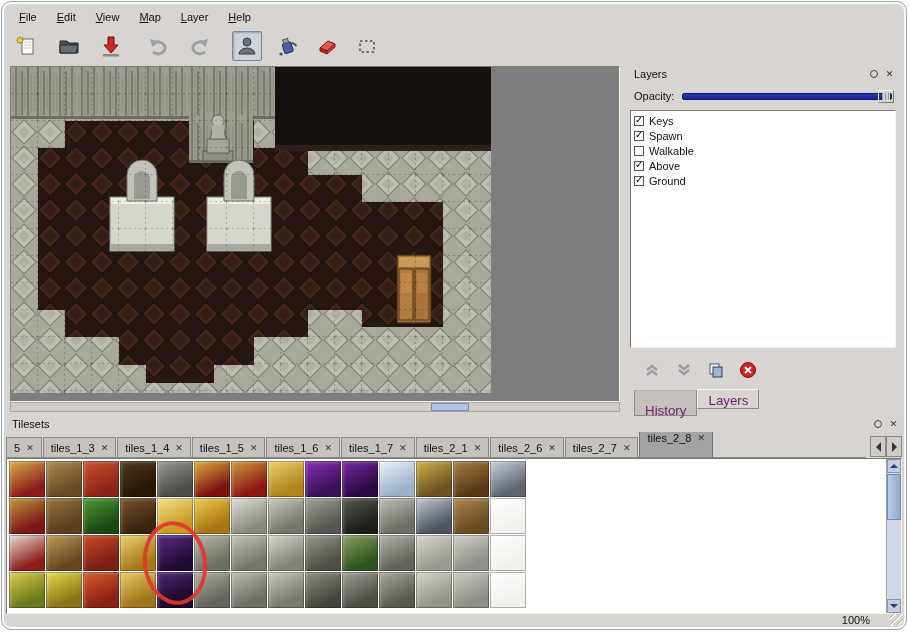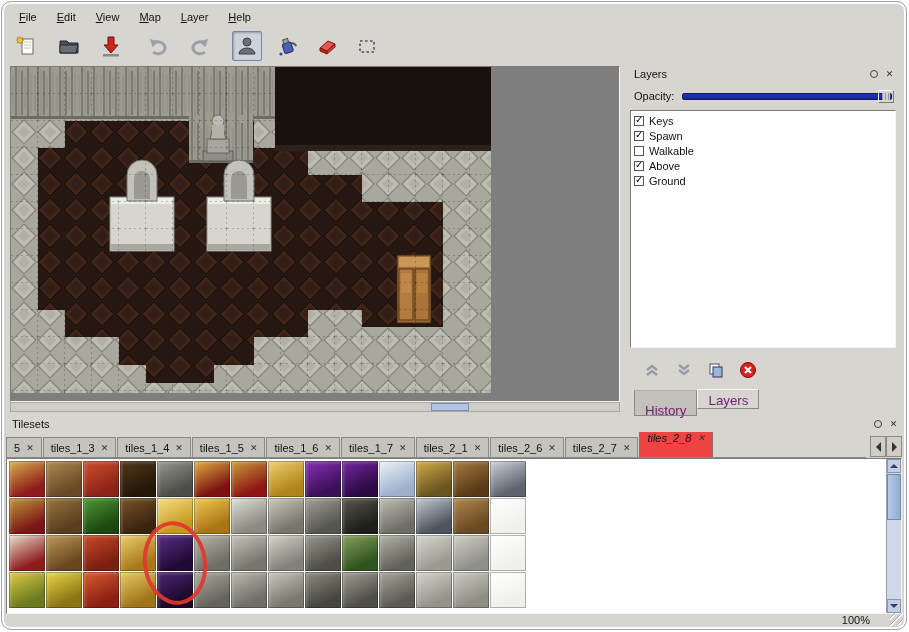--- a/index.html
+++ b/index.html
@@ -53,21 +53,21 @@
   .lbtn{width:20px;height:20px;display:flex;align-items:center;justify-content:center;background:transparent;border:none;padding:0;}
 
   .dock-tabs{position:absolute;left:6px;top:324px;height:20px;display:flex;}
   .dtab{padding:12px 10px;background:#c4c0bb;border:1px solid #8a8a84;border-top-color:#b4b0ab;color:#701a75;}
   .dtab.active{background:#d8d4d0;border:1px solid #8a8a84;border-top-color:#f6f4f1;border-left-color:#f6f4f1;position:relative;top:-1px;padding-top:3px;}
 
   
   .tilesets{position:absolute;left:4px;right:4px;top:414px;height:198px;}
   .ts-tabs{position:absolute;left:0;right:36px;top:16px;height:26px;display:flex;align-items:flex-end;overflow:hidden;border-bottom:1px solid #8a8a84;}
   .ts-tab{display:flex;align-items:center;gap:6px;height:20px;padding:0 7px;background:#c6c2be;border:1px solid #8a8a84;border-bottom:none;margin-right:1px;white-space:nowrap;}
-  .ts-tab.active{background:#ef4444;height:40px;border-color:#77736f;box-shadow:inset 0 1px 0 #fff;font-style:italic;}
+  .ts-tab.active{background:#a3a3a3;height:40px;border-color:#77736f;box-shadow:inset 0 1px 0 #fff;}
   .ts-close{font-size:9px;color:#333;}
   .ts-arrows{position:absolute;right:0;top:20px;display:flex;}
   .abtn{width:16px;height:21px;background:#d0ccc8;border:1px solid #8a8a84;display:flex;align-items:center;justify-content:center;padding:0;}
   .tri-l{width:0;height:0;border:5px solid transparent;border-right-color:#333;border-left:none;}
   .tri-r{width:0;height:0;border:5px solid transparent;border-left-color:#333;border-right:none;}
 
   .ts-content{position:absolute;left:0;right:0;top:42px;bottom:0;background:#fff;border:1px solid;border-color:#7e7a76 #f6f4f1 #f6f4f1 #7e7a76;overflow:hidden;}
   .tiles-grid{position:absolute;left:2px;top:2px;display:grid;grid-template-columns:repeat(14,36px);grid-auto-rows:36px;gap:1px;}
   .tile{box-shadow:inset 0 0 0 1px rgba(0,0,0,.28), inset 2px 2px 3px rgba(255,255,255,.22);}
   .annotation{position:absolute;left:136px;top:62px;width:64px;height:84px;border:4px solid #e0372e;border-radius:50%;transform:rotate(-8deg);opacity:.92;}

